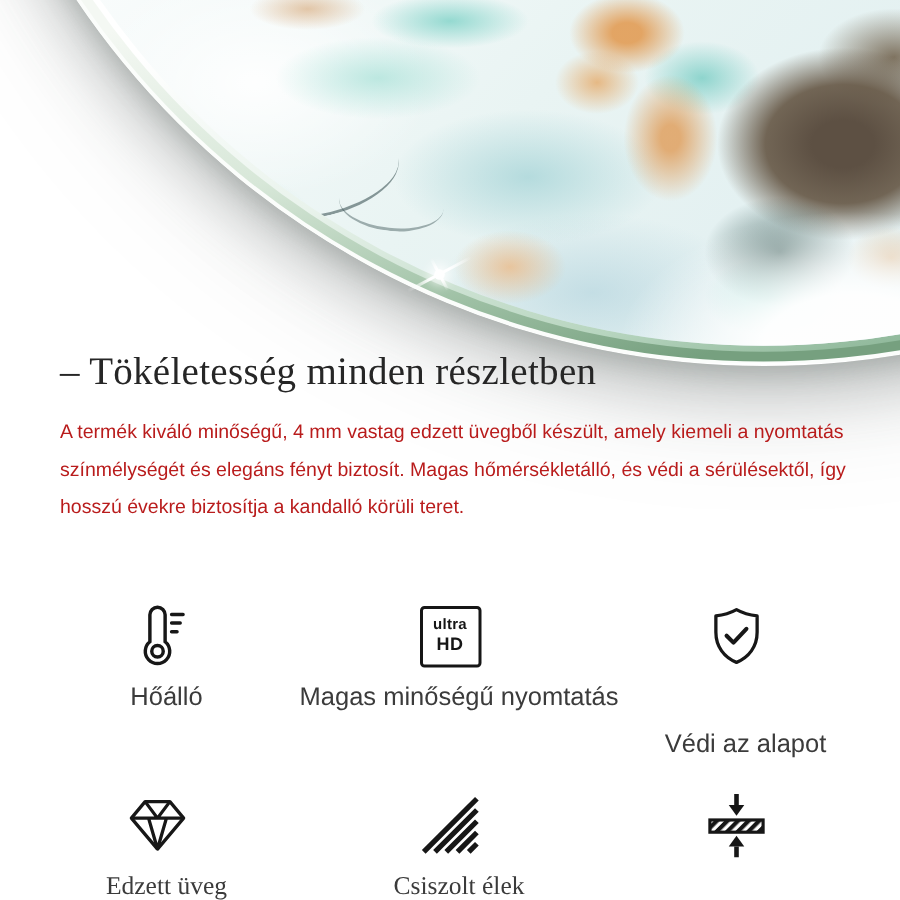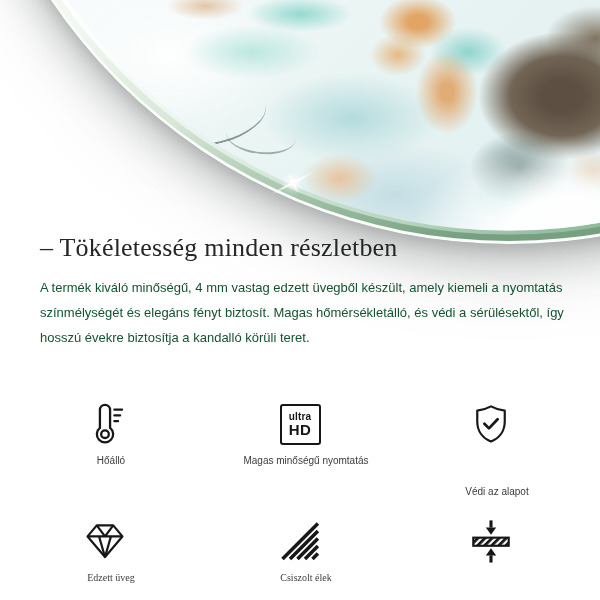--- a/index.html
+++ b/index.html
@@ -50,35 +50,35 @@
   .ray.long{width:48px;transform:translate(-50%,-50%) rotate(-28deg);}
   .ray.short{width:24px;height:2px;transform:translate(-50%,-50%) rotate(62deg);}
   .dot{position:absolute;left:50%;top:50%;width:7px;height:7px;border-radius:50%;background:#fff;
        transform:translate(-50%,-50%);box-shadow:0 0 8px 3px rgba(255,255,255,.9);}
 
   
   .content{position:absolute;left:40px;top:229px;width:527px;}
   h1{margin:0;font-family:"Liberation Serif",serif;font-weight:400;font-size:26px;
      line-height:37px;color:#262626;letter-spacing:.2px;}
   .h-line{display:block;}
-  .desc{margin:9px 0 0;font-size:13px;line-height:25px;color:#14532d;}
+  .desc{margin:9px 0 0;font-size:13px;line-height:25px;color:#b91c1c;}
 
   
   .features{position:absolute;left:35px;top:398px;}
   .frow{display:flex;}
   .frow + .frow{margin-top:18px;font-family:Liberation Serif, serif;}
   .fcell{display:flex;flex-direction:column;align-items:center;}
   .c1{width:140px;} .c2{width:250px;} .c3{width:132px;gap:31px;}
   .ficon{height:52px;display:flex;align-items:center;justify-content:center;}
-  .flabel{margin-top:5px;font-size:10px;color:#3b3b3b;padding-left:12px;}
+  .flabel{margin-top:5px;font-size:17px;color:#3b3b3b;padding-left:12px;}
   svg.ic{stroke:#171717;fill:none;stroke-width:2.4;}
   .uhd-box{width:37px;height:37px;border:2.6px solid #161616;border-radius:3px;
      display:flex;flex-direction:column;align-items:center;justify-content:center;color:#161616;}
   .uhd-top{font-size:10px;font-weight:700;line-height:10px;letter-spacing:.2px;}
-  .uhd-bottom{font-size:15px;font-weight:800;line-height:15px;letter-spacing:.3px;}
+  .uhd-bottom{font-size:12px;font-weight:800;line-height:15px;letter-spacing:.3px;}
 </style>
 </head>
 <body>
 
 <div class="page">
 
   <div class="hero">
     <div class="glass-shadow"></div>
     <div class="rim-white"></div>
     <div class="rim-green"></div>

